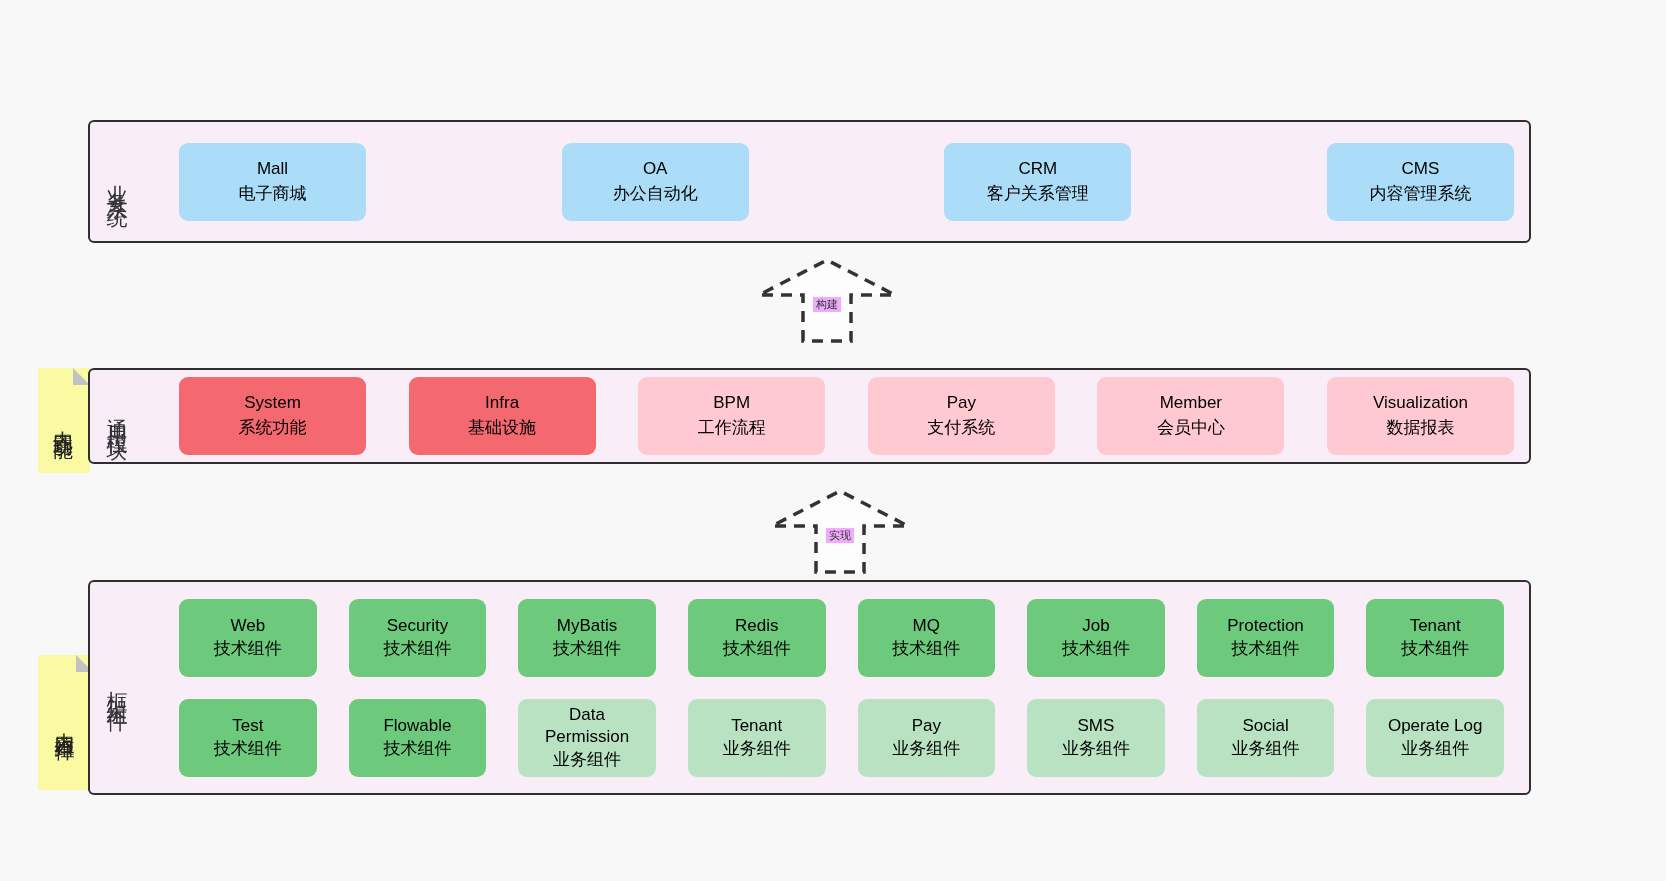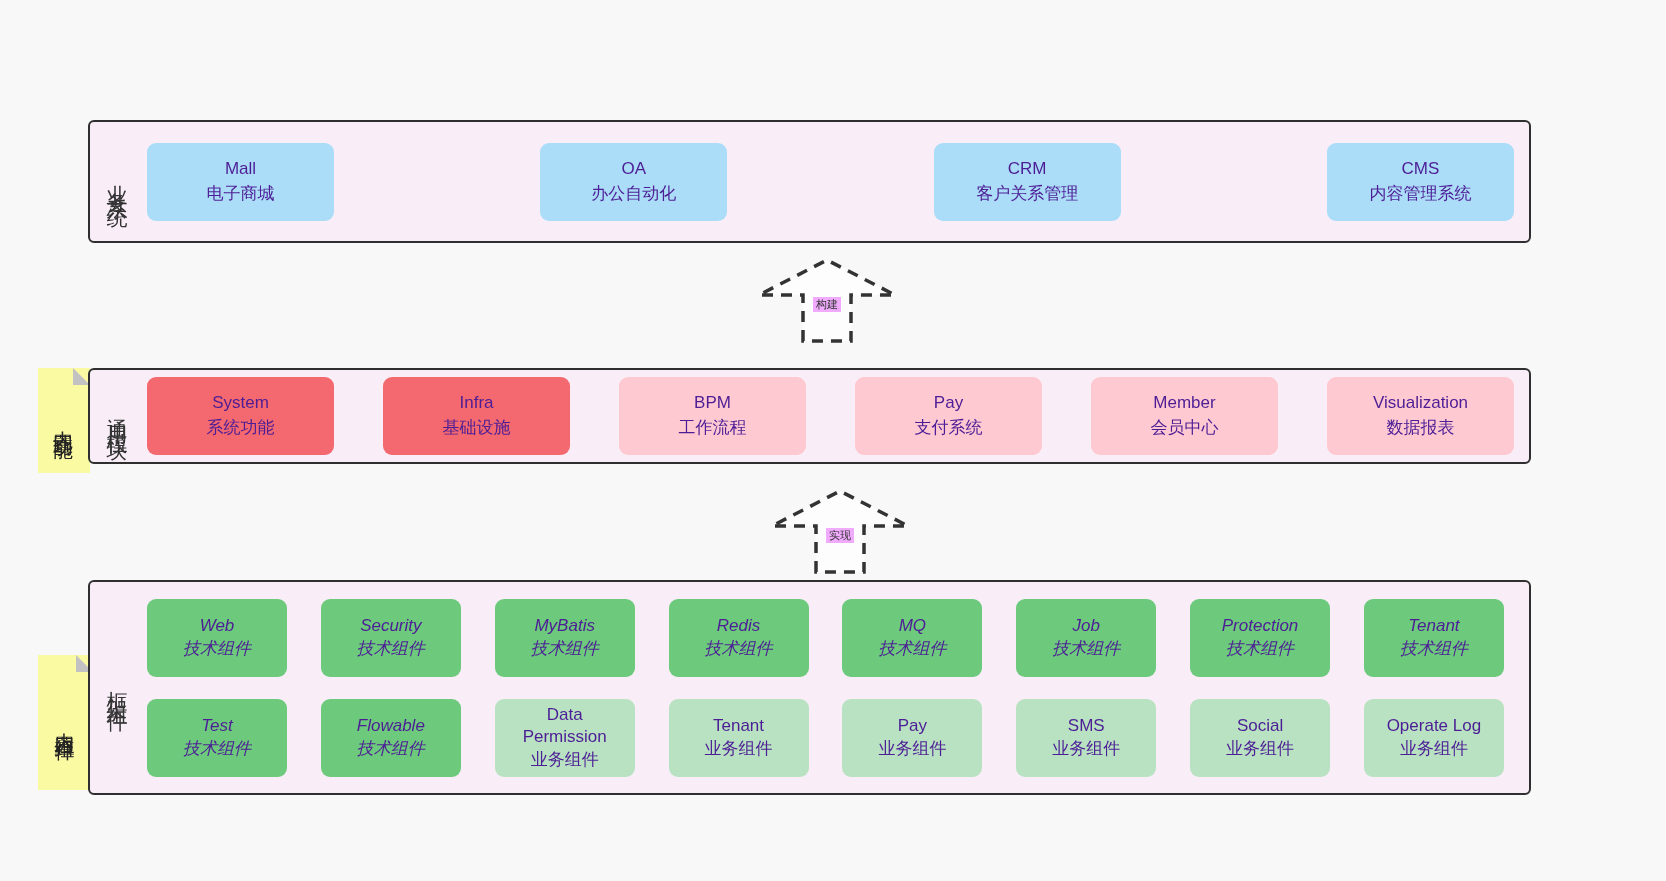--- a/index.html
+++ b/index.html
@@ -63,30 +63,31 @@
   .box {
     height: 78px;
     border-radius: 9px;
     display: flex;
     flex-direction: column;
     align-items: center;
     justify-content: center;
     text-align: center;
     font-size: 17px;
     line-height: 1.45;
-    color: #4c1d95;
+    color: #000000;
     padding: 2px 18px;
+    margin-left: 32px;
   }
   .w187 .box { width: 187px; }
   .w140 .box { width: 140px; line-height: 1.32; }
 
   .box.blue       { background: #abdcf8; }
   .box.red        { background: #f4686f; }
   .box.pink       { background: #ffc9d2; }
-  .box.green      { background: #6dca7d; font-style: italic; }
+  .box.green      { background: #6dca7d; }
   .box.lightgreen { background: #b8e2c1; }
 
   .box-en { white-space: pre-line; }
 
   
   .arrow {
     position: absolute;
     width: 140px;
     height: 86px;
     z-index: 0;

